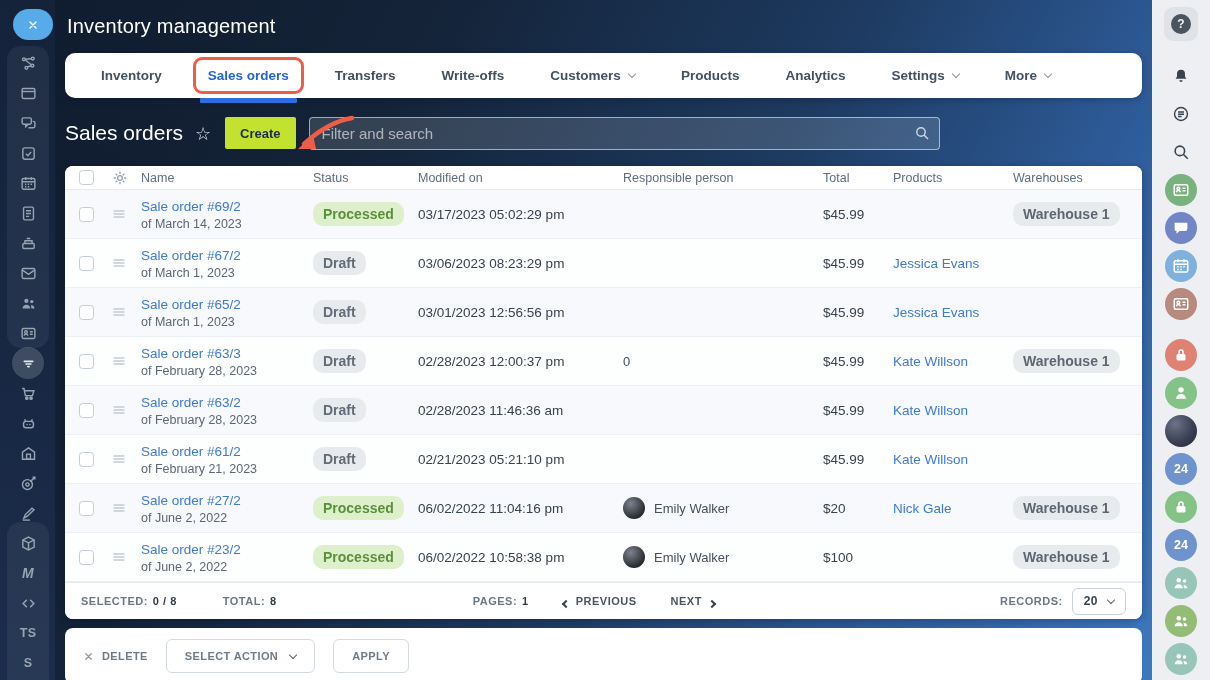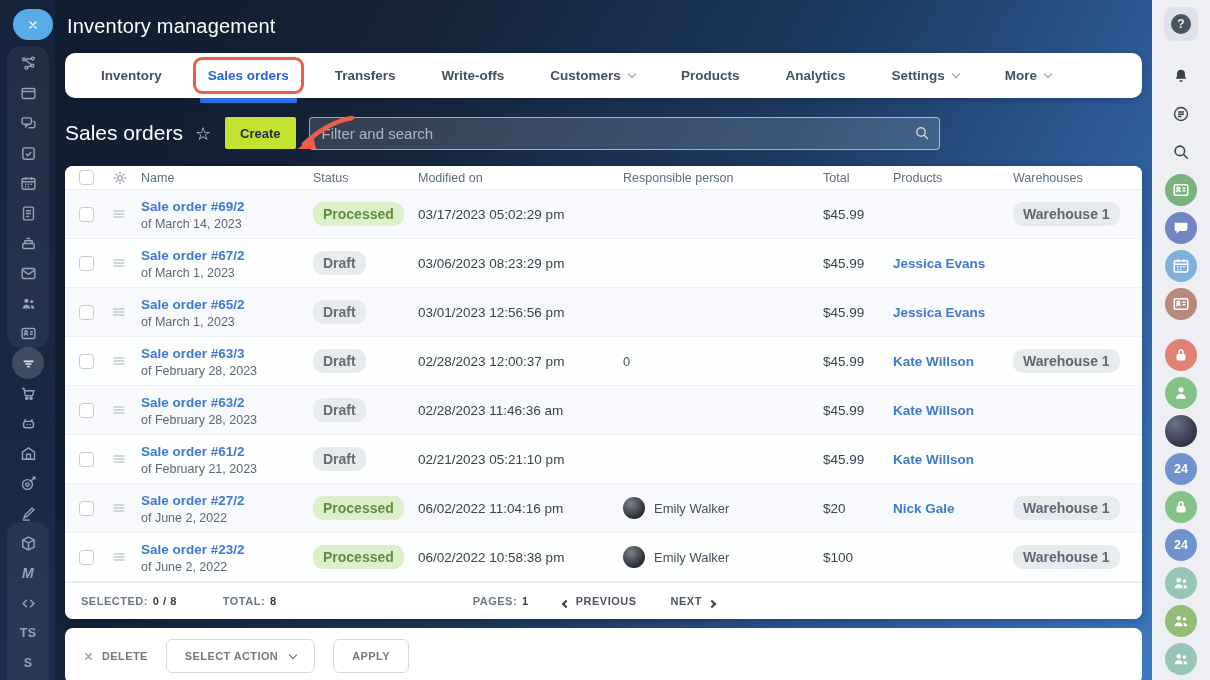--- a/index.html
+++ b/index.html
@@ -61,21 +61,21 @@
   
   .panel{margin-top:15px;background:#fcfdfe;border-radius:8px;overflow:hidden;box-shadow:0 2px 8px rgba(5,15,35,.28)}
   .grid{display:grid;grid-template-columns:32px 30px 172px 105px 205px 200px 70px 120px 1fr;align-items:center;padding-left:14px}
   .thead{height:24px;background:#fff;border-bottom:1px solid #e8ecf1;font-size:12.5px;color:#5e6d7f}
   .thead .gear{width:18px;height:18px;color:#9aa5b2}
   .tr{height:49px;border-bottom:1px solid #edf0f4}
   .tr:nth-child(odd){background:#f7f9fc}
   .tr:nth-child(even){background:#fdfefe}
   .cb{width:15px;height:15px;border:1.5px solid #c4ccd6;border-radius:3.5px;background:#fff;display:inline-block;cursor:pointer}
   .handle{width:16px;height:16px;color:#c3cad2;cursor:grab}
-  .link{color:#3f7ad2;font-size:13.5px;font-weight:700;text-decoration:none;cursor:pointer;display:inline-block}
+  .link{color:#3f7ad2;font-size:13.5px;font-weight:400;text-decoration:none;cursor:pointer;display:inline-block}
   .sub{font-size:12.5px;color:#5e6774;margin-top:2px}
   .pill{display:inline-block;font-size:14px;padding:4px 10px;border-radius:10px;white-space:nowrap}
   .status.processed{background:#def0cb;color:#5a8f3c;font-weight:700}
   .status.draft{background:#e8ebee;color:#626c78;font-weight:600}
   .wh{background:#e8ebee;color:#5d6672;font-weight:600}
   .mod,.total{font-size:13.5px;color:#39434f}
   .resp{display:flex;align-items:center;gap:9px;font-size:13px;color:#46505c}
   .avatar{width:22px;height:22px;border-radius:50%;background:radial-gradient(circle at 35% 30%,#7c828c,#23262b 75%);flex:0 0 auto}
 
   .tfoot{display:flex;align-items:center;height:37px;padding:0 16px;font-size:11px;font-weight:700;letter-spacing:.5px;color:#6b7885;background:#fff;border-top:1px solid #e6eaef}
@@ -570,20 +570,27 @@
         <span class="f-total"><span>TOTAL:</span><b>8</b></span>
         <span class="f-pages"><span>PAGES:</span><b>1</b></span>
         <span class="pager">
             <i class="chv l"></i>
             <span>PREVIOUS</span>
           </span>
         <span class="pager">
             <span>NEXT</span>
             <i class="chv r"></i>
           </span>
+        <span class="records">
+          <span>RECORDS:</span>
+          <span class="recbox">
+              <span>20</span>
+              <i class="chev"></i>
+            </span>
+        </span>
       </div>
     </section>
 
     <section class="actionbar">
       <span class="del">
         <svg viewBox="0 0 24 24">
             <use href="#i-x"></use>
           </svg>
         <span>DELETE</span>
       </span>

